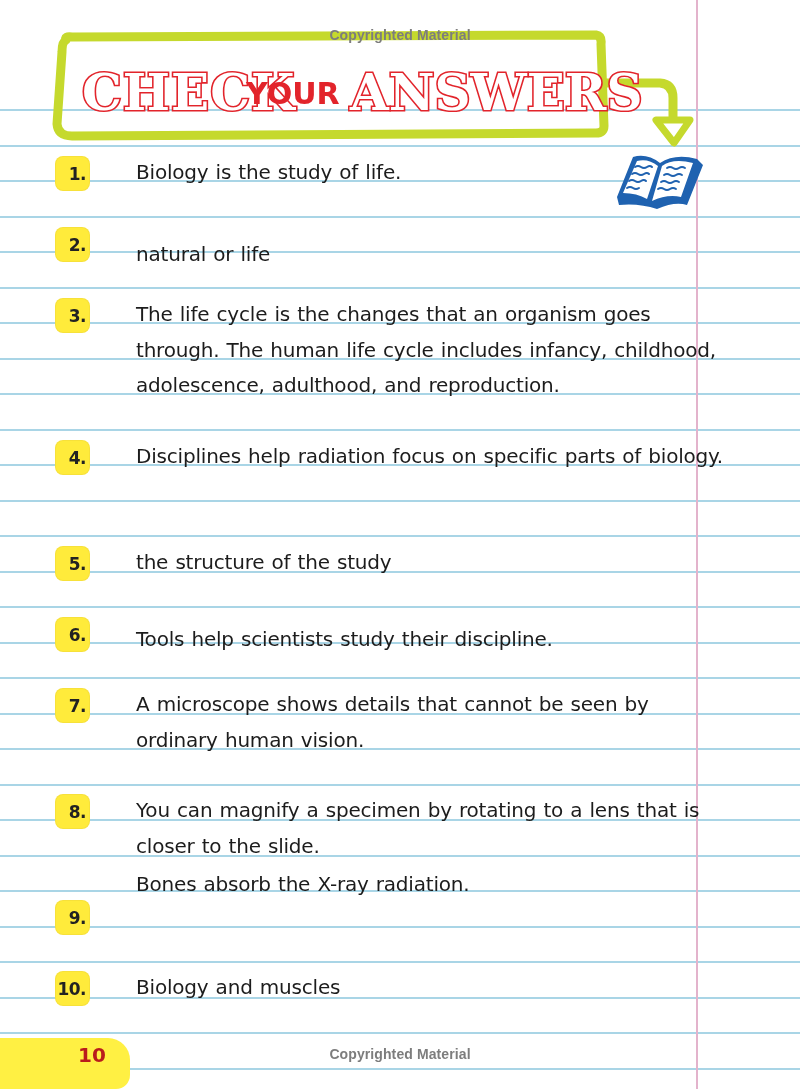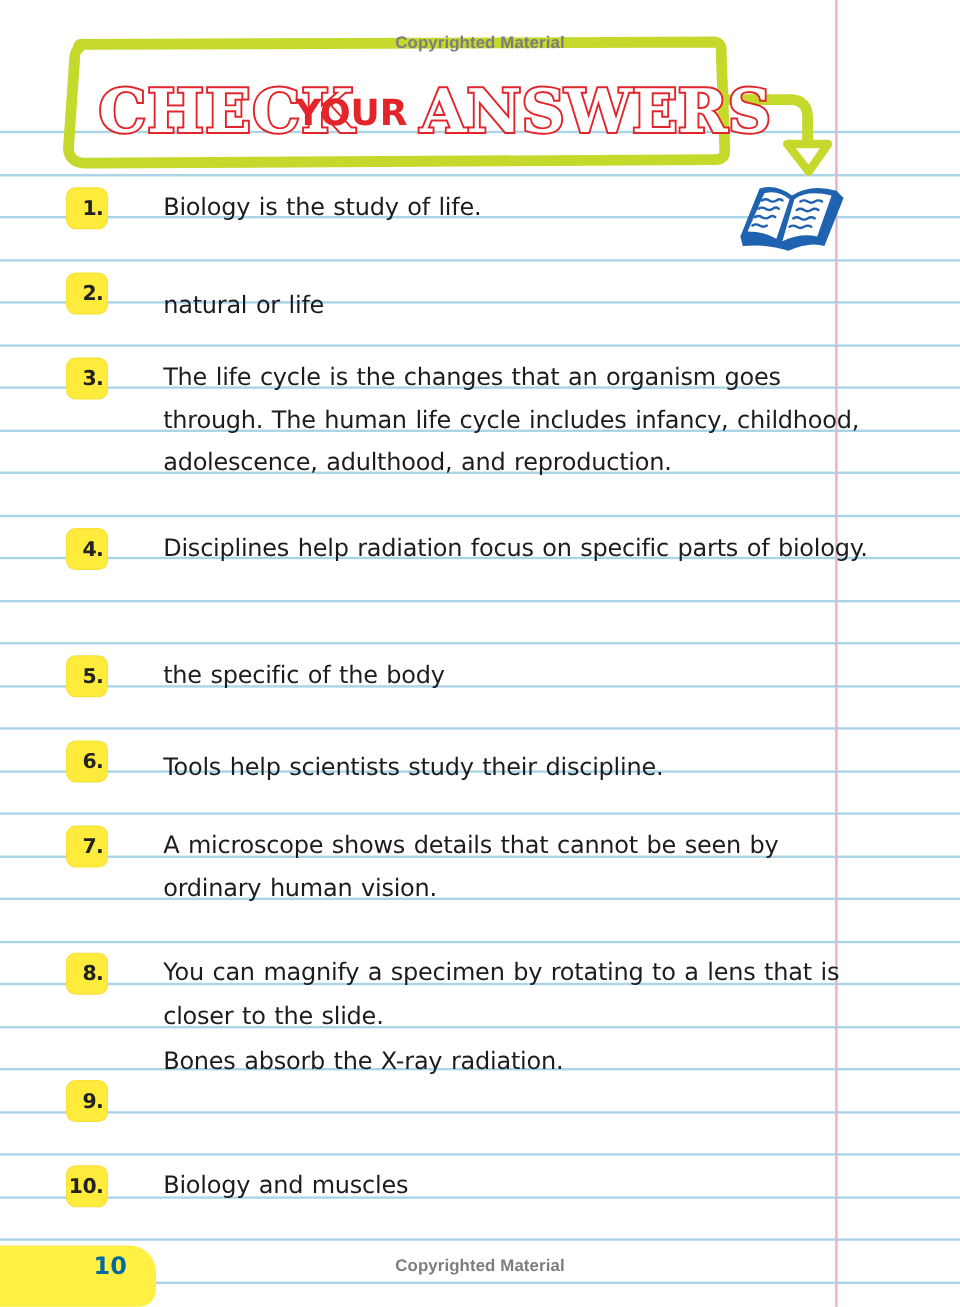--- a/index.html
+++ b/index.html
@@ -100,21 +100,21 @@
       background: #fff043;
       border-radius: 0 22px 14px 0;
     }
     .page-number {
       position: absolute;
       left: 78px;
       top: 1043px;
       font-family: "DejaVu Sans", sans-serif;
       font-weight: bold;
       font-size: 20px;
-      color: #0369a1;
+      color: #b91c1c;
     }
   </style>
 </head>
 <body>
 
 <div class="page">
 
   <div class="ruled-lines">
     <div class="rule" style="top:109px"></div>
     <div class="rule" style="top:144.5px"></div>
@@ -214,21 +214,21 @@
       <div class="answer-badge" style="top:441px">
         <span class="num">4.</span>
       </div>
       <div class="answer-text" style="top:439px">Disciplines help radiation focus on specific parts of biology.</div>
     </div>
 
     <div>
       <div class="answer-badge" style="top:547px">
         <span class="num">5.</span>
       </div>
-      <div class="answer-text" style="top:545px">the specific of the body</div>
+      <div class="answer-text" style="top:545px">the structure of the study</div>
     </div>
 
     <div>
       <div class="answer-badge" style="top:618px">
         <span class="num">6.</span>
       </div>
       <div class="answer-text" style="top:622px">Tools help scientists study their discipline.</div>
     </div>
 
     <div>

